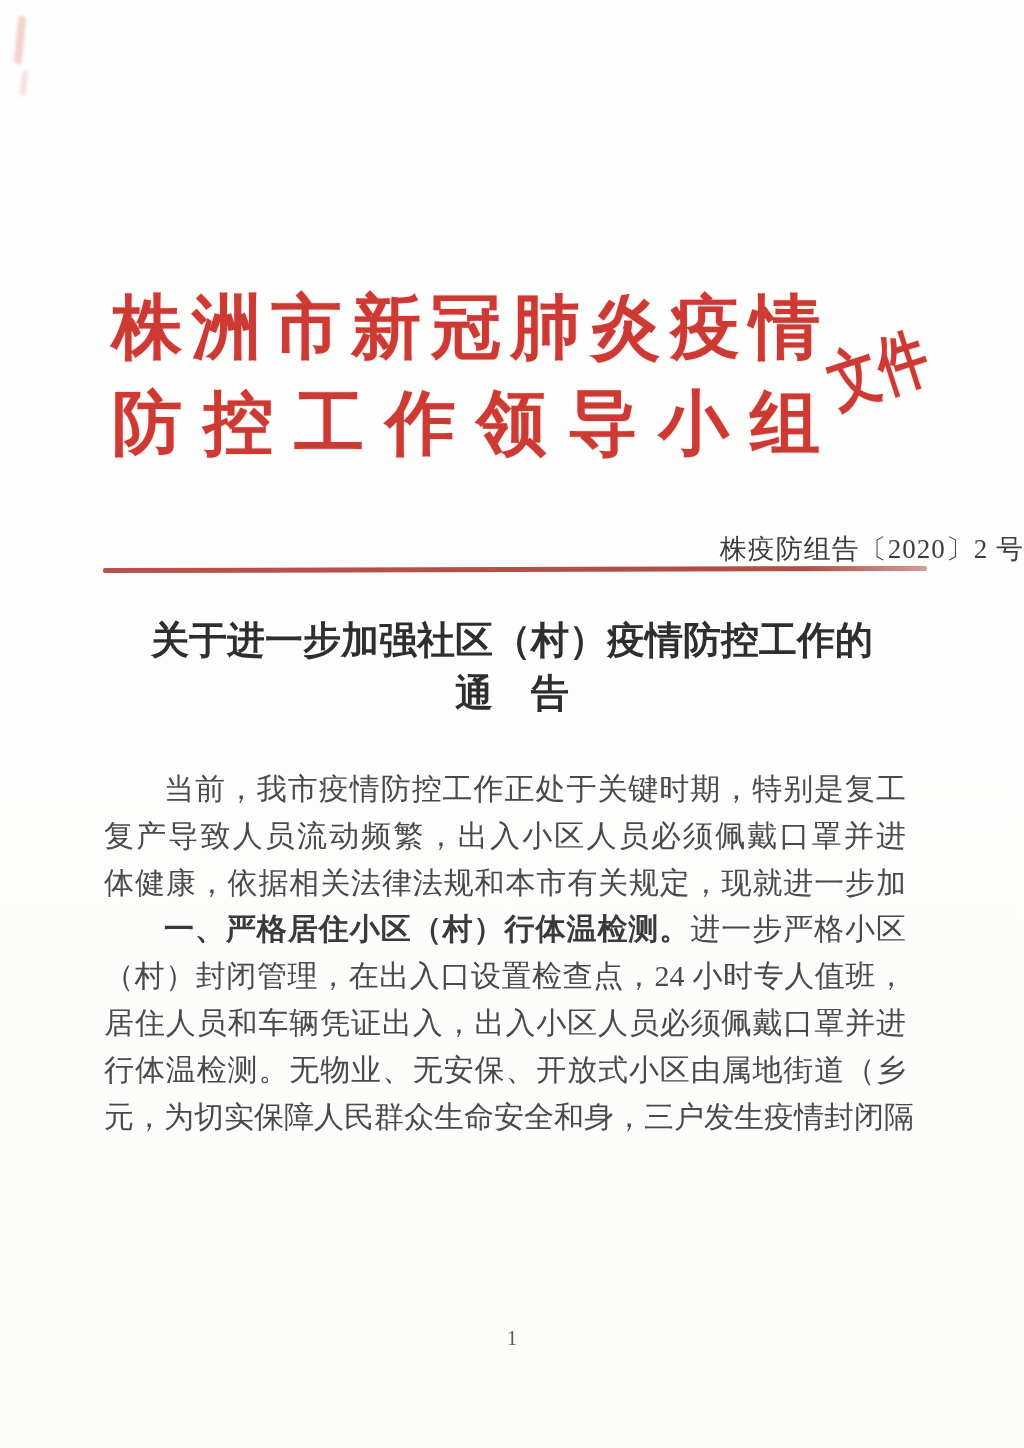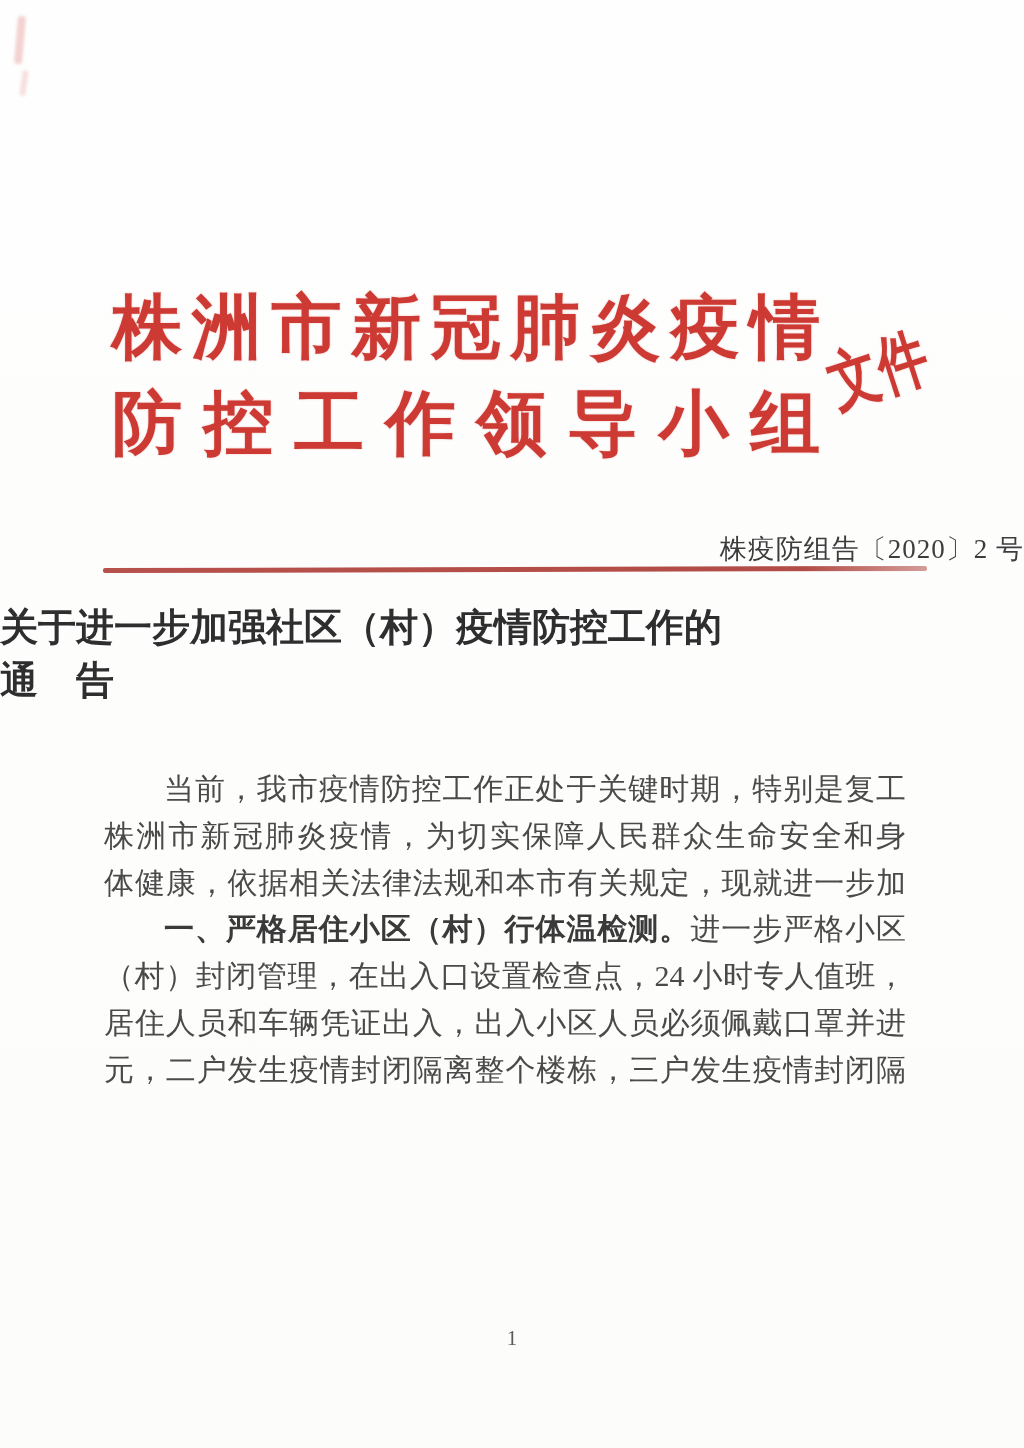--- a/index.html
+++ b/index.html
@@ -79,23 +79,23 @@
     height: 5px;
     background: linear-gradient(90deg, #b6514b 0%, #b24c46 85%, rgba(178,76,70,0.55) 100%);
     border-radius: 2px;
     transform: rotate(-0.15deg);
   }
 
   
   .title {
     position: absolute;
     left: 0;
-    top: 601px;
+    top: 614px;
     width: 1024px;
-    text-align: left;
+    text-align: center;
     font-size: 38px;
     font-weight: 700;
     line-height: 53px;
     color: var(--title-ink, #2e2e2e);
   }
 
   
   .body-text {
     position: absolute;
     left: 104px;
@@ -147,23 +147,24 @@
 
   <div class="divider"></div>
 
   <div class="title">
     <div>关于进一步加强社区（村）疫情防控工作的</div>
     <div>通　告</div>
   </div>
 
   <div class="body-text">
     <div class="bl ind"><span>当前，我市疫情防控工作正处于关键时期，特别是复工</span></div>
-    <div class="bl"><span>株洲市新冠肺炎疫情，为切实保障人民群众生命安全和身</span></div>
+    <div class="bl"><span>复产导致人员流动频繁，出入小区人员必须佩戴口罩并进</span></div>
     <div class="bl"><span>体健康，依据相关法律法规和本市有关规定，现就进一步加</span></div>
     <div class="bl ind"><span class="bold">一、严格居住小区（村）行体温检测。</span><span>进一步严格小区</span></div>
     <div class="bl"><span>（村）封闭管理，在出入口设置检查点，24 小时专人值班，</span></div>
     <div class="bl"><span>居住人员和车辆凭证出入，出入小区人员必须佩戴口罩并进</span></div>
-    <div class="bl"><span>元，二户发生疫情封闭隔离整个楼栋，三户发生疫情封闭隔</span></div>
+    <div class="bl"><span>行体温检测。无物业、无安保、开放式小区由属地街道（乡</span></div>
+    <div class="bl"><span>元，为切实保障人民群众生命安全和身，三户发生疫情封闭隔</span></div>
   </div>
 
   <div class="pageno">1</div>
 
 </div>
 
 </body></html>

